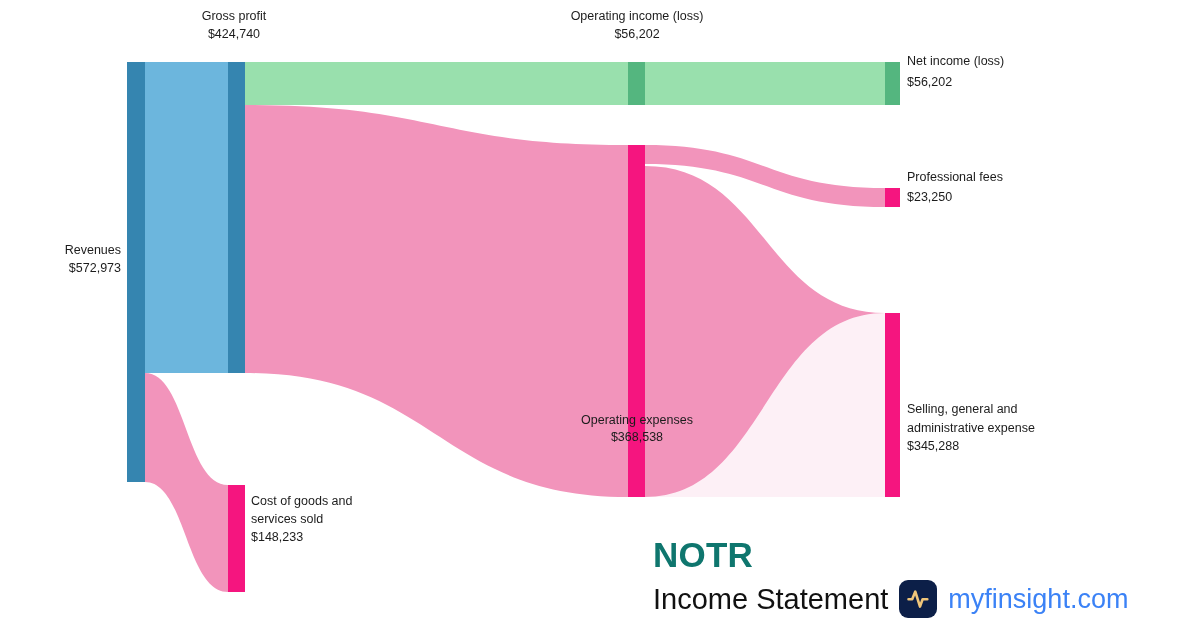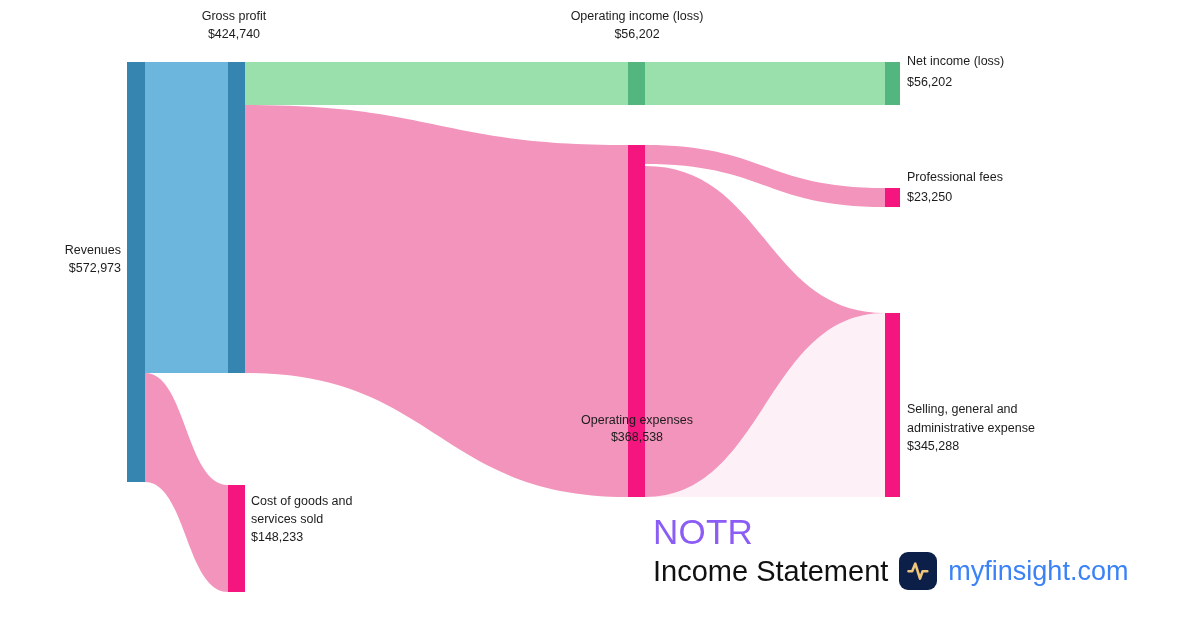--- a/index.html
+++ b/index.html
@@ -35,28 +35,30 @@
     left: 653px;
     top: 512px;
     width: 440px;
     height: 96px;
     z-index: 5;
   }
   .brand-ticker {
     font-family: "Liberation Sans", sans-serif;
     font-size: 35px;
     line-height: 40px;
-    color: #8b5cf6;
+    color: #0f766e;
     letter-spacing: 0.2px;
-    font-weight: 400;
+    font-weight: 700;
+    margin-top: 23px;
   }
   .brand-row {
     display: flex;
     align-items: center;
     gap: 11px;
+    margin-top: 5px;
   }
   .brand-subtitle {
     font-family: "Liberation Sans", sans-serif;
     font-size: 29px;
     line-height: 34px;
     color: #111111;
     font-weight: 400;
     white-space: nowrap;
   }
   .brand-logo {

